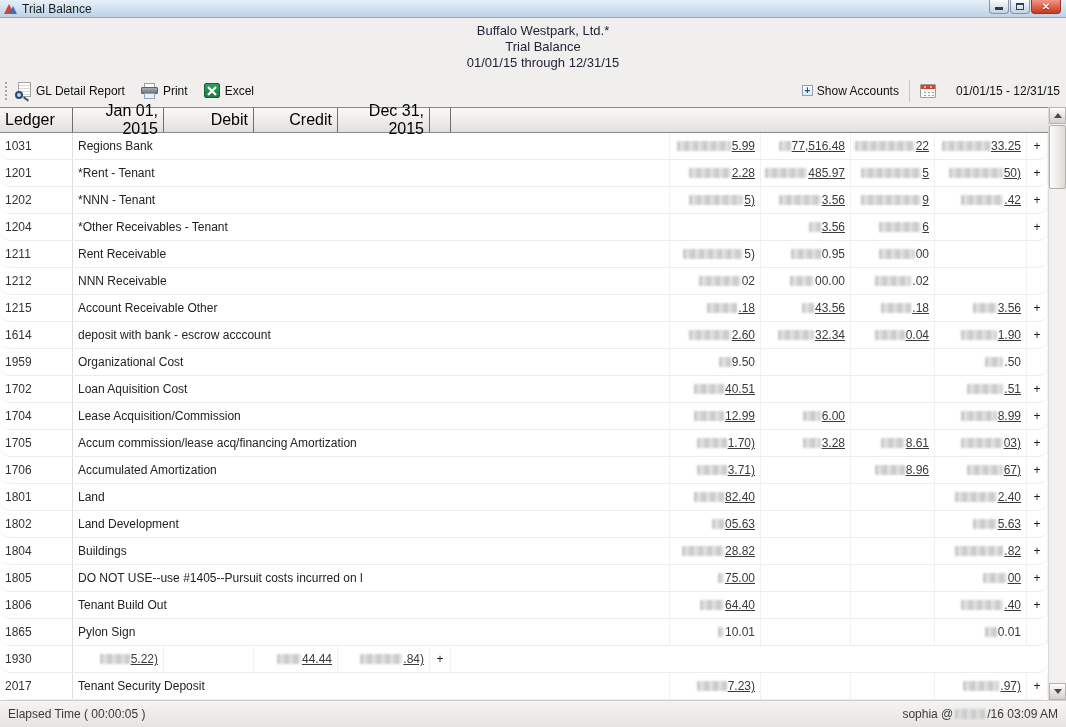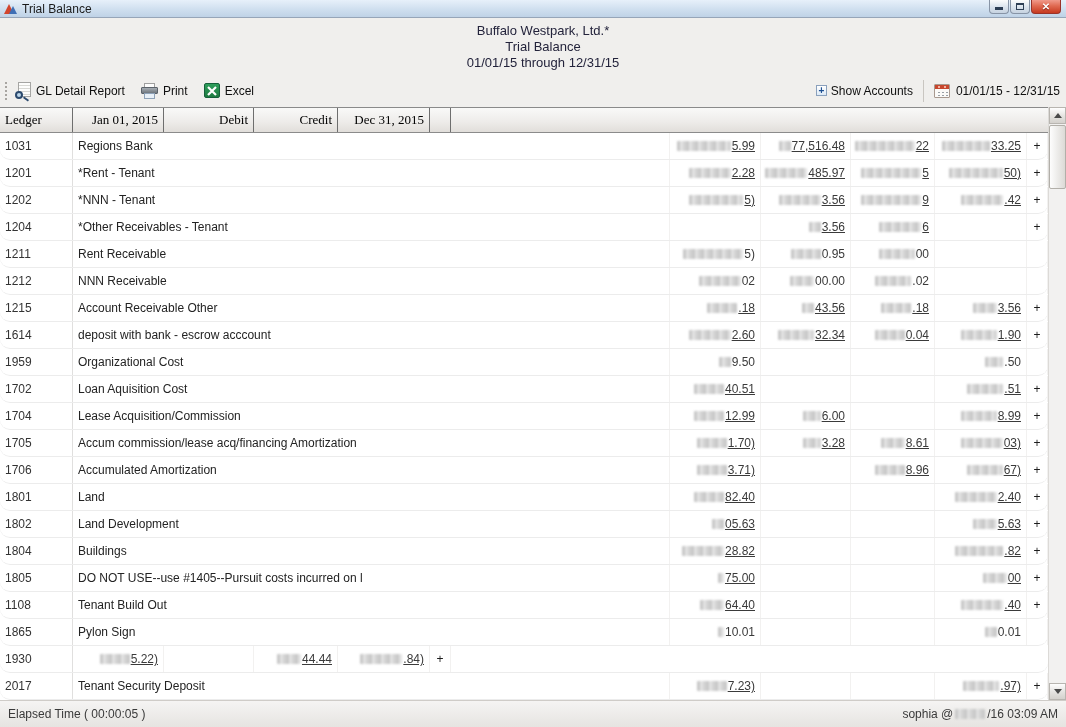--- a/index.html
+++ b/index.html
@@ -64,31 +64,31 @@
   .icon-print .p-top { position:absolute; top:0; left:3px; width:11px; height:5px; background:#fcfcfc; border:1px solid #9f9f9f; }
   .icon-print .p-body { position:absolute; top:4px; left:0; width:17px; height:7px; background:linear-gradient(#a6adb4,#6f767d); border:1px solid #5c636b; border-radius:1px; }
   .icon-print .p-out { position:absolute; bottom:0; left:3px; width:11px; height:6px; background:#e8f0f8; border:1px solid #8ea2b8; }
   .icon-excel { width:16px; height:15px; flex:none; border:1px solid #15603a; border-radius:2px;
     background:linear-gradient(#2e9e5b,#1d7a40); display:flex; align-items:center; justify-content:center; }
   .toolbar-right { margin-left:auto; display:flex; align-items:center; }
   .plusbox { width:11px; height:11px; flex:none; border:1px solid #8aa0bc; background:linear-gradient(#ffffff,#dce9f6);
     font-size:10px; line-height:9px; color:#1d4f91; text-align:center; font-weight:bold; }
   .show-accounts { display:flex; align-items:center; gap:4px; font-size:12px; color:#101010; }
   .tb-sep { width:1px; height:22px; background:#c9c6c1; margin:0 10px; }
-  .date-btn { display:flex; align-items:center; gap:6px; font-size:12px; color:#101010; }
+  .date-btn { display:flex; align-items:center; gap:20px; font-size:12px; color:#101010; }
   .icon-cal { width:16px; height:14px; position:relative; flex:none; border:1px solid #a8998f; border-radius:1px; background:#fbfaf8; }
   .icon-cal .cal-top { position:absolute; top:0; left:0; right:0; height:4px; background:#c7472e; }
   .icon-cal .cal-ring { position:absolute; top:1px; width:2px; height:2px; background:#f2b3a3; }
   .icon-cal .cal-grid { position:absolute; left:2px; right:1px; top:6px; bottom:1px;
     background-image:radial-gradient(#9aa0a6 0.8px,transparent 1px); background-size:4px 3px; }
 
   
   .table-wrap { position:absolute; top:107px; left:0; right:18px; bottom:27px; background:#fff; border-top:1px solid #8a8a8a; }
-  .thead { display:flex; height:25px; font-size:13px; color:#000;
-    background:linear-gradient(#f9f9f8,#edebe9 60%,#e1deda); border-bottom:1px solid #8b8b8b;font-family:Liberation Serif, serif; }
+  .thead { display:flex; height:25px; font-size:16px; color:#000;
+    background:linear-gradient(#f9f9f8,#edebe9 60%,#e1deda); border-bottom:1px solid #8b8b8b; }
   .th { display:flex; align-items:center; padding:0 5px; border-right:1px solid #6e6e6e; height:100%; }
   .tbody { overflow:hidden; height:567px; }
   .tr { display:flex; height:27px; border-bottom:1px solid #ececec; font-size:12px; color:#232323;border-radius:10px; }
   .td { display:flex; align-items:center; padding:0 5px; height:100%; border-right:1px solid #f2f1f0; }
   .td.col-ledger { border-right:1px solid #e0dfde; color:#333; }
   .col-ledger { width:73px; flex:none; }
   .col-name  { flex:1; min-width:0; }
   .col-jan   { width:91px; flex:none; }
   .col-debit { width:90px; flex:none; }
   .col-credit{ width:84px; flex:none; }
@@ -504,21 +504,21 @@
         </div>
         <div class="td amt col-debit al-right"></div>
         <div class="td amt col-credit al-right"></div>
         <div class="td amt col-dec al-right">
           <span class="mask" style="width: 24px;"></span>
           <span class="amt-link">00</span>
         </div>
         <div class="td col-plus al-center plus-cell">+</div>
       </div>
       <div class="tr">
-        <div class="td col-ledger al-left">1108</div>
+        <div class="td col-ledger al-left">1806</div>
         <div class="td col-name al-left">Tenant Build Out</div>
         <div class="td amt col-jan al-right">
           <span class="mask" style="width: 24px;"></span>
           <span class="amt-link">64.40</span>
         </div>
         <div class="td amt col-debit al-right"></div>
         <div class="td amt col-credit al-right"></div>
         <div class="td amt col-dec al-right">
           <span class="mask" style="width: 42px;"></span>
           <span class="amt-link">.40</span>

